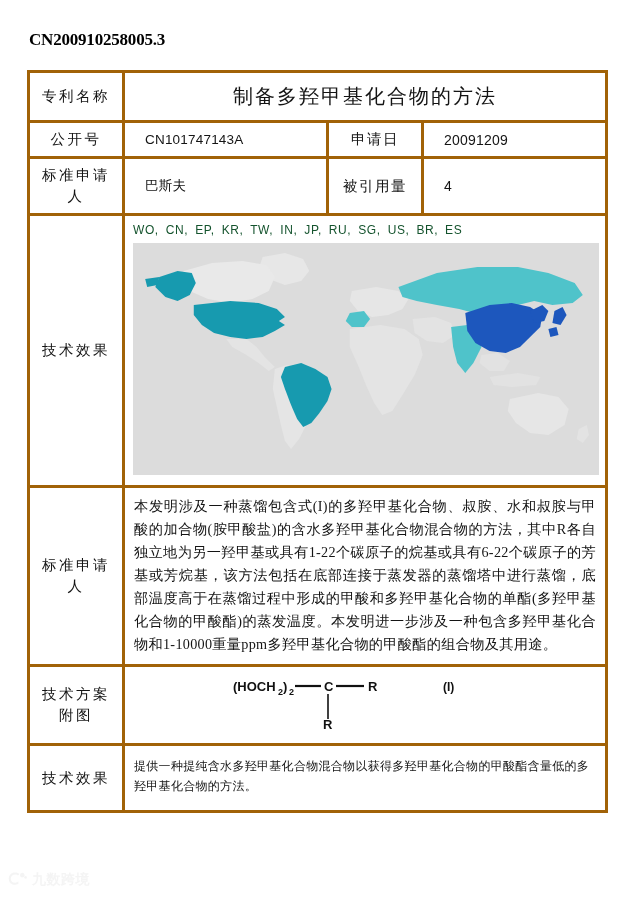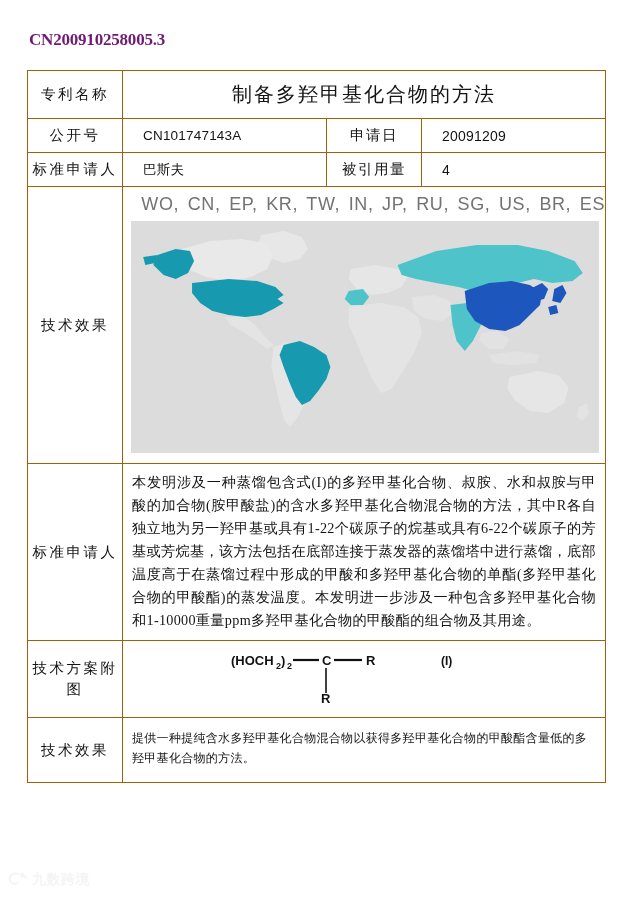--- a/index.html
+++ b/index.html
@@ -24,36 +24,36 @@
 
   
   .doc-number {
     position: absolute;
     left: 29px;
     top: 30px;
     font-family: "Liberation Serif", "DejaVu Serif", serif;
     font-size: 17px;
     font-weight: bold;
     letter-spacing: -0.2px;
-    color: #701a75;
+    color: #000000;
     white-space: nowrap;
   }
 
   
   .patent-table {
     position: absolute;
     left: 27px;
     top: 70px;
     width: 578px;
     border-collapse: collapse;
     table-layout: fixed;
     background: #ffffff;
   }
   .patent-table td {
-    border: 1px solid #a16207;
+    border: 3px solid #a16207;
     padding: 0;
     vertical-align: middle;
     color: #141414;
   }
 
   .lbl {
     text-align: center;
     font-family: "Liberation Serif", "DejaVu Serif", serif;
     font-size: 14.5px;
     letter-spacing: 2.5px;
@@ -98,27 +98,26 @@
     letter-spacing: 0.3px;
     padding: 11px 9px 13px 9px !important;
     color: #141414;
     margin-left: 36px;
   }
 
   
   .family-cell { padding: 0 !important; }
   .country-codes {
     font-family: "Liberation Sans", "DejaVu Sans", sans-serif;
-    font-size: 18px;
+    font-size: 12px;
     letter-spacing: 0.6px;
     word-spacing: 3px;
     padding: 7px 0 4px 8px;
-    color: #737373;
+    color: #14532d;
     white-space: nowrap;
-    text-align: right;
   }
   .map-wrap {
     margin: 2px 6px 10px 8px;
     background: #dcdcdc;
     height: 232px;
     position: relative;
     overflow: hidden;
   }
   .map-wrap svg { display: block; width: 100%; height: 100%; }
 

